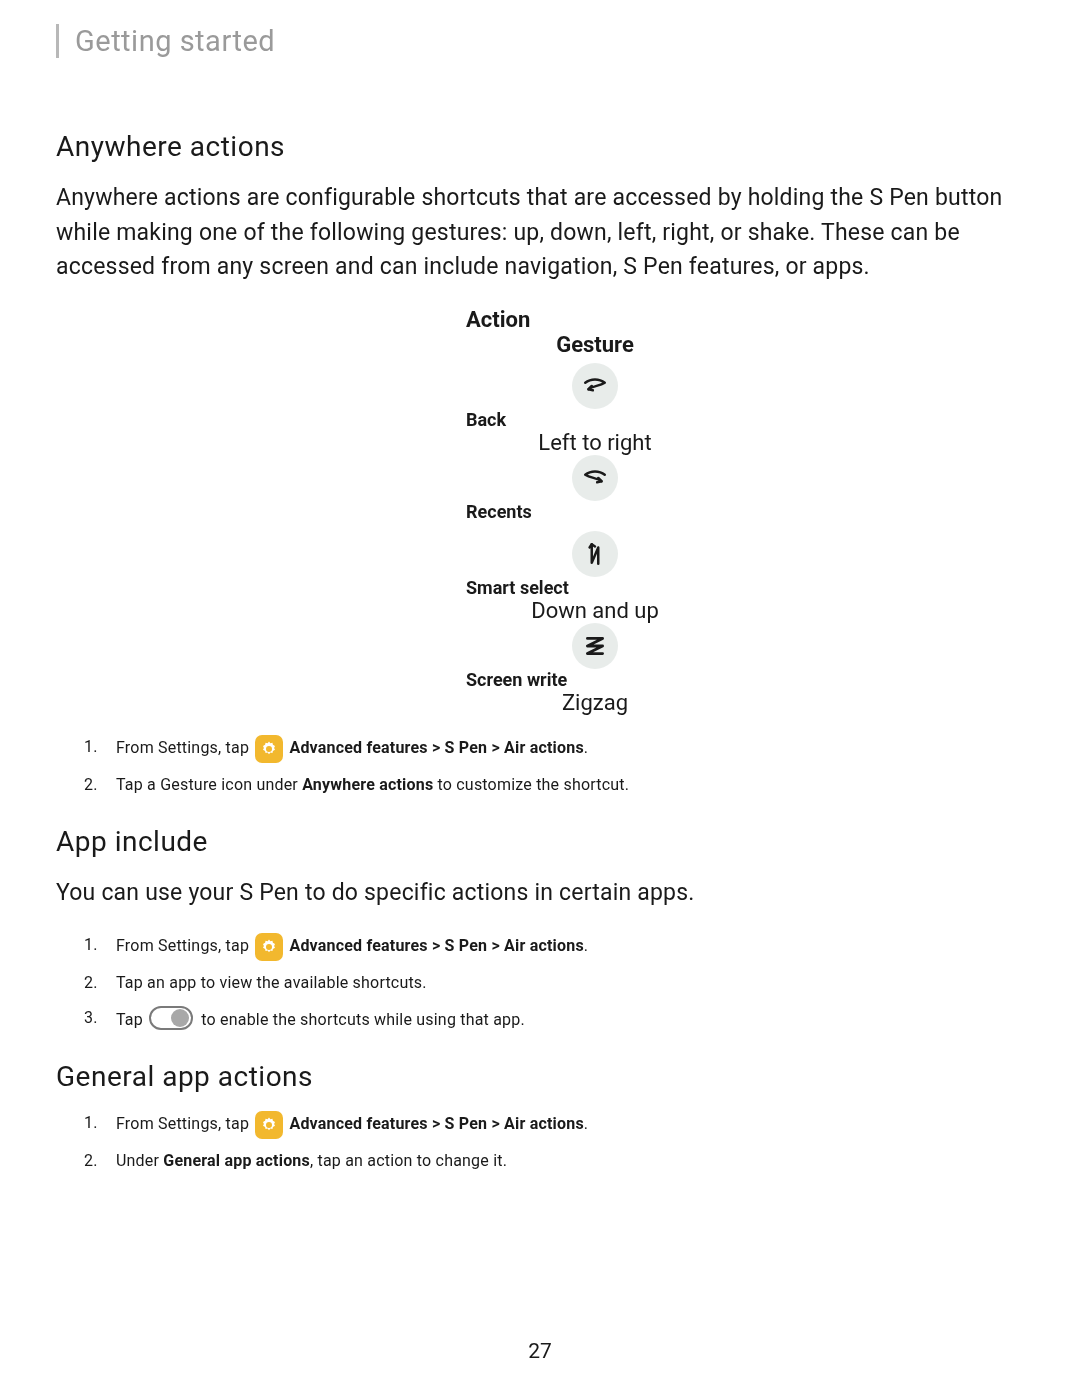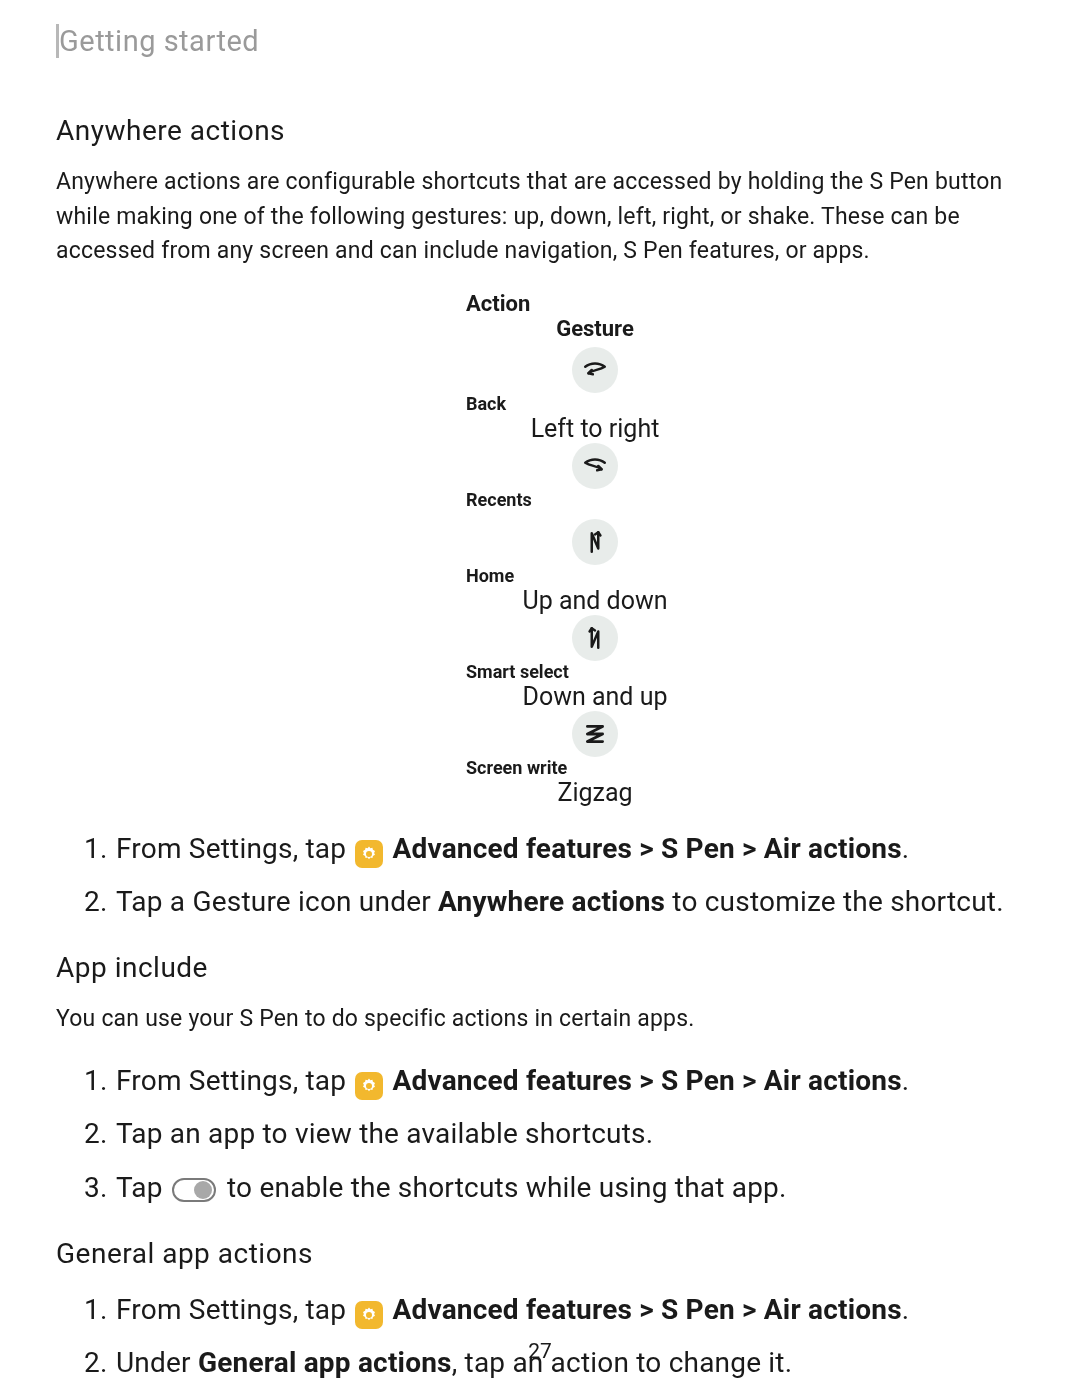--- a/index.html
+++ b/index.html
@@ -7,25 +7,26 @@
     width: 1080px;
     height: 1397px;
     background: #ffffff;
     font-family: -apple-system, BlinkMacSystemFont, "Segoe UI", Roboto, Helvetica, Arial, sans-serif;
     color: #1a1a1a;
     padding: 24px 56px 40px 56px;
     position: relative;
   }
   .breadcrumb {
     border-left: 3px solid #b8b8b8;
+    padding-left: 16px;
     font-size: 29px;
     color: #9a9a9a;
     font-weight: 400;
     letter-spacing: 0.5px;
-    margin-bottom: 56px;
+    margin-bottom: 72px;
   }
   h2 {
     font-size: 28px;
     font-weight: 400;
     margin-bottom: 18px;
     letter-spacing: 0.5px;
   }
   p.body {
     font-size: 23px;
     line-height: 1.5;
@@ -40,38 +41,38 @@
     align-items: center;
     min-height: 76px;
     flex-direction: column;
   }
   .table-header .th {
     font-weight: 700;
     font-size: 22px;
   }
   .col-icon { width: 60px; display:flex; align-items:center; justify-content:center; }
   .col-action { width: 258px; font-size: 18px; }
-  .col-gesture { flex: 1; font-size: 25px; }
+  .col-gesture { flex: 1; font-size: 22px; }
   .table-header .col-icon { width: 60px; }
   .table-header { min-height: 40px; margin-bottom: 6px; }
   .action-b { font-weight: 700; }
   .icon-circle {
     width: 46px; height: 46px; border-radius: 50%;
     background: #e8ecea;
     display:flex; align-items:center; justify-content:center;
   }
   .icon-circle svg { width: 26px; height: 26px; }
   ol {
     list-style: none;
     counter-reset: item;
     margin: 0 0 28px 28px;
   }
   ol li {
     counter-increment: item;
-    font-size: 28px;
+    font-size: 16px;
     line-height: 1.55;
     margin-bottom: 10px;
     position: relative;
     padding-left: 32px;
     letter-spacing: 0.2px;
   }
   ol li::before {
     content: counter(item) ".";
     position: absolute;
     left: 0;
@@ -148,32 +149,20 @@
           <span class="icon-circle">
         <svg viewBox="0 0 24 24" fill="none" stroke="#1a1a1a" stroke-width="2.3" stroke-linecap="round" stroke-linejoin="round">
               <path d="M21 9 C 16 5, 8 5, 3 9 C 8 12, 14 12, 18 15"></path>
               <path d="M15 12 L18 15 L14 16"></path>
             </svg>
       </span>
         </div>
       <div class="col-action action-b">Recents</div>
     </div>
 
-    <div class="table-row">
-      <div class="col-icon">
-          <span class="icon-circle">
-        <svg viewBox="0 0 24 24" fill="none" stroke="#1a1a1a" stroke-width="2.3" stroke-linecap="round" stroke-linejoin="round">
-              <path d="M9 21 L9 4 L15 18 L15 3"></path>
-              <path d="M12 5 L15 3 L17 6"></path>
-            </svg>
-      </span>
-        </div>
-      <div class="col-action action-b">Home</div>
-      <div class="col-gesture">Up and down</div>
-    </div>
 
     <div class="table-row">
       <div class="col-icon">
           <span class="icon-circle">
         <svg viewBox="0 0 24 24" fill="none" stroke="#1a1a1a" stroke-width="2.3" stroke-linecap="round" stroke-linejoin="round">
               <path d="M9 3 L9 20 L15 6 L15 21"></path>
               <path d="M7 6 L9 3 L12 5"></path>
             </svg>
       </span>
         </div>

